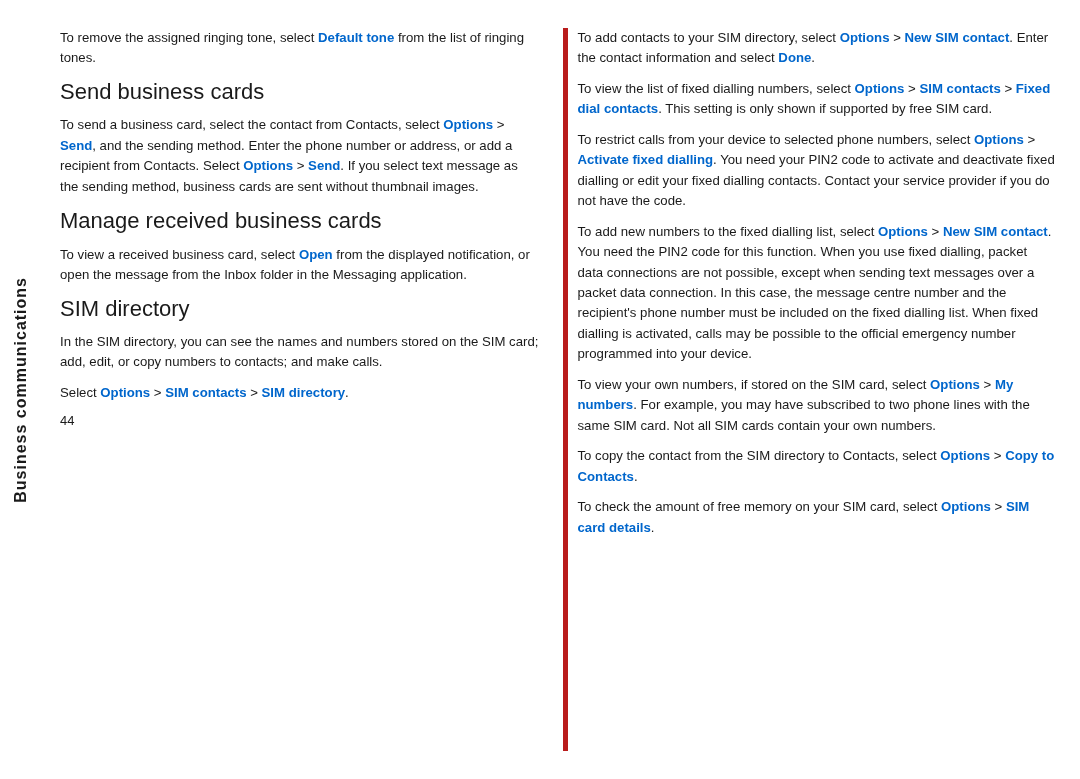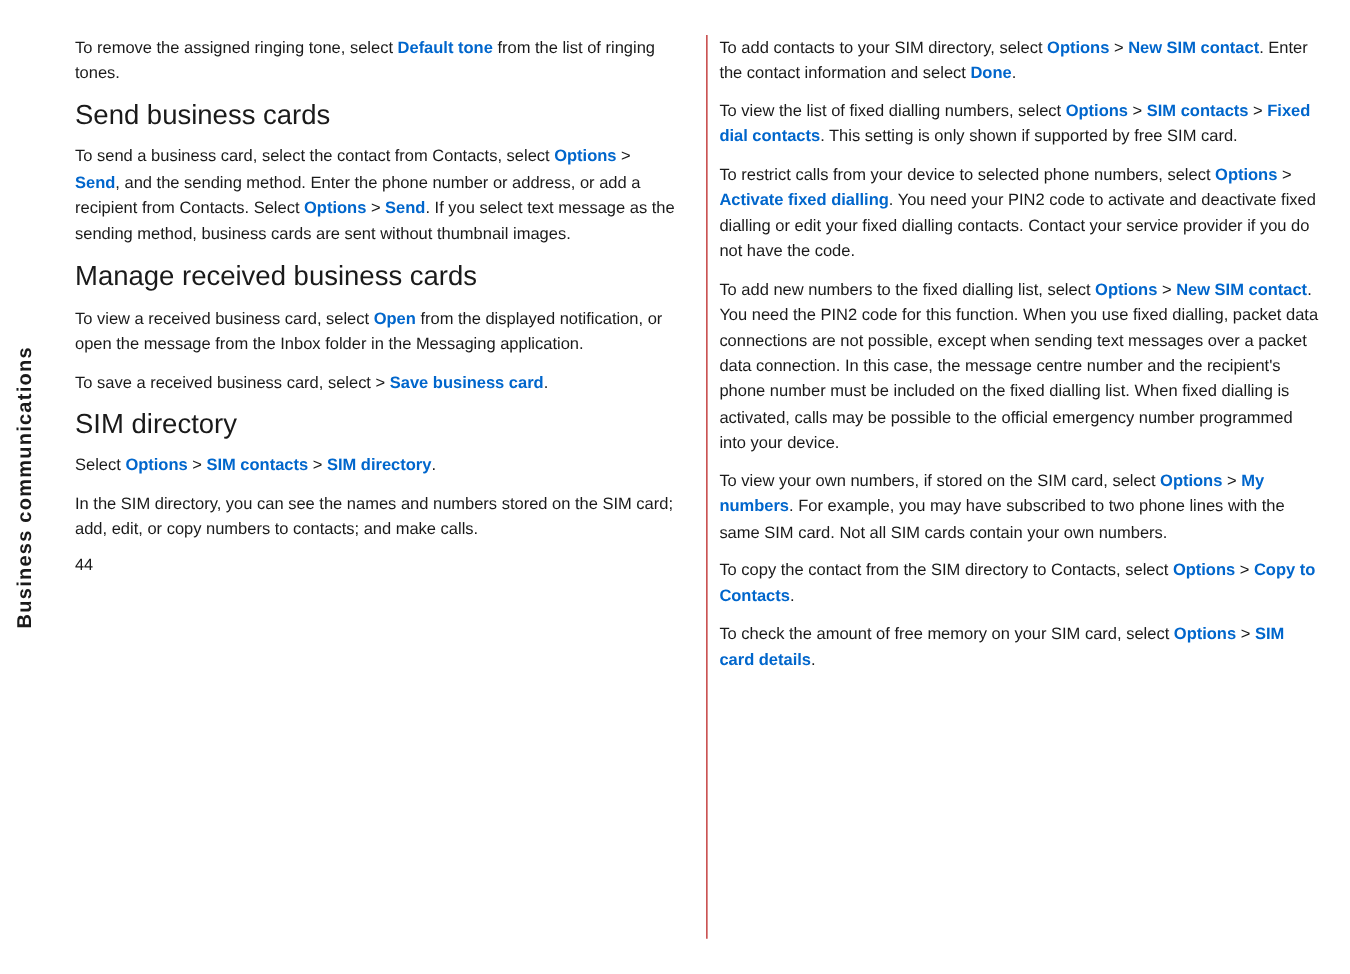--- a/index.html
+++ b/index.html
@@ -47,21 +47,21 @@
 
     .content-area {
       flex: 1;
       display: flex;
       padding: 28px 0 28px 0;
     }
 
     .left-column {
       flex: 1;
       padding: 0 24px 0 18px;
-      border-right: 1px solid #b91c1c;
+      border-right: 5px solid #b91c1c;
     }
 
     .right-column {
       flex: 1;
       padding: 0 24px 0 10px;
     }
 
     .section-title {
       font-size: 22px;
       font-weight: 300;
@@ -119,32 +119,29 @@
       <p>
         <span>To send a business card, select the contact from Contacts, select </span><span class="link">Options</span><span> &gt; </span><span class="link">Send</span><span>, and the sending method. Enter the phone number or address, or add a recipient from Contacts. Select </span><span class="link">Options</span><span> &gt; </span><span class="link">Send</span><span>. If you select text message as the sending method, business cards are sent without thumbnail images.</span>
       </p>
 
       <h2 class="section-title-large">Manage received business cards</h2>
 
       <p>
         <span>To view a received business card, select </span><span class="link">Open</span><span> from the displayed notification, or open the message from the Inbox folder in the Messaging application.</span>
       </p>
 
-      <p>
-        <span>To save a received business card, select  &gt; </span><span class="link">Save business card</span><span>.</span>
-      </p>
 
       <h2 class="section-title">SIM directory</h2>
 
       <p>
-        <span>Select </span><span class="link">Options</span><span> &gt; </span><span class="link">SIM contacts</span><span> &gt; </span><span class="link">SIM directory</span><span>.</span>
+        In the SIM directory, you can see the names and numbers stored on the SIM card; add, edit, or copy numbers to contacts; and make calls.
       </p>
 
       <p>
-        In the SIM directory, you can see the names and numbers stored on the SIM card; add, edit, or copy numbers to contacts; and make calls.
+        <span>Select </span><span class="link">Options</span><span> &gt; </span><span class="link">SIM contacts</span><span> &gt; </span><span class="link">SIM directory</span><span>.</span>
       </p>
 
 
       <span class="page-number">44</span>
 
     </div>
 
     <div class="right-column">
 
       <p>

